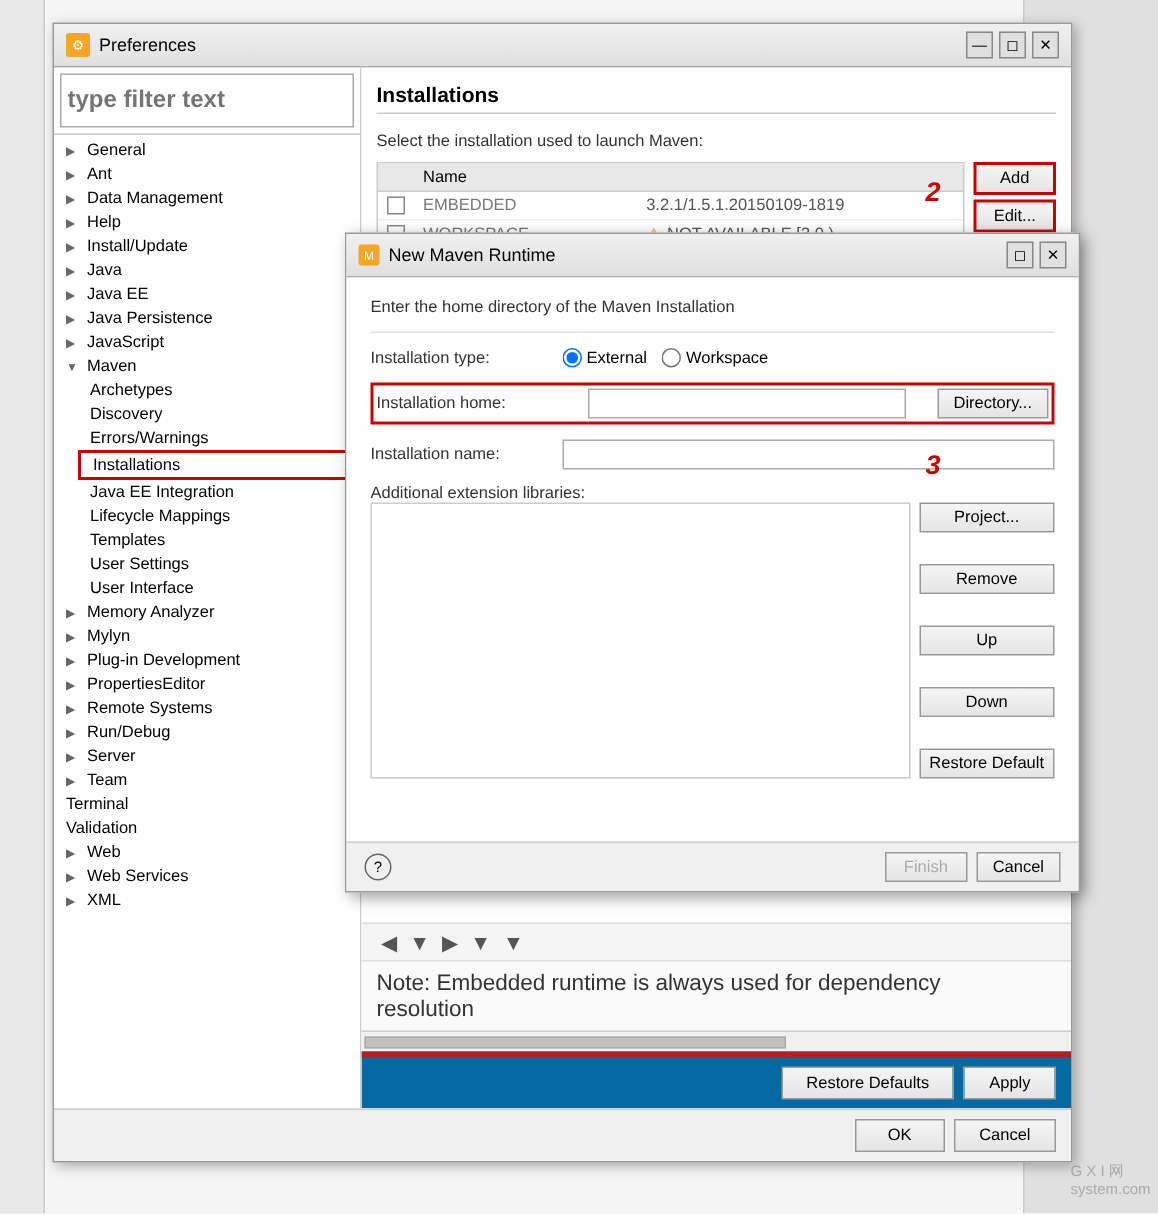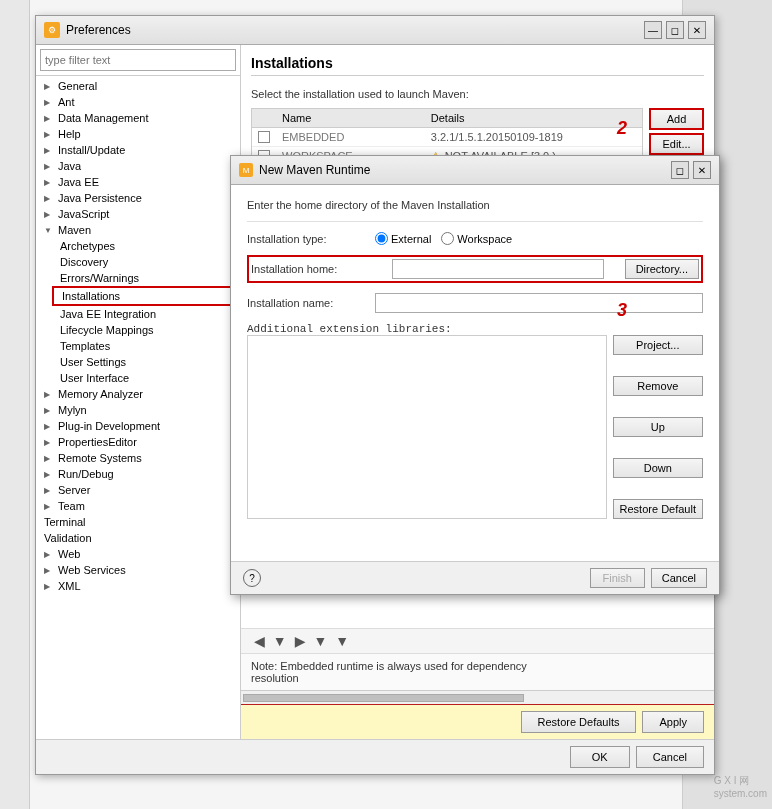--- a/index.html
+++ b/index.html
@@ -100,25 +100,26 @@
       display: flex;
       flex-direction: column;
       overflow: hidden;
     }
     .filter-box {
       padding: 4px;
       border-bottom: 1px solid #ccc;
     }
     .filter-input {
       width: 100%;
-      height: 22px;
+      height: 36px;
       border: 1px solid #aaa;
       padding: 2px 4px;
-      font-size: 11px;
+      font-size: 16px;
       color: #aaa;
+      font-weight: bold;
     }
     .tree-area {
       flex: 1;
       overflow-y: auto;
       padding: 2px 0;
     }
     .tree-item {
       padding: 2px 4px 2px 8px;
       cursor: pointer;
       display: flex;
@@ -315,21 +316,20 @@
     .form-input {
       flex: 1;
       height: 20px;
       border: 1px solid #aaa;
       padding: 2px 4px;
       font-size: 11px;
     }
     .ext-libs-label {
       font-size: 11px;
       color: #333;
-      font-family: Liberation Mono, monospace;
     }
     .ext-libs-area {
       display: flex;
       gap: 6px;
       flex: 1;
     }
     .libs-list {
       flex: 1;
       border: 1px solid #ccc;
       background: white;
@@ -364,21 +364,21 @@
       font-size: 10px;
       cursor: pointer;
     }
     .maven-footer-btns {
       display: flex; gap: 6px;
     }
 
     
     .note-area {
       padding: 6px 10px;
-      font-size: 11px;
+      font-size: 15px;
       color: #333;
       background: #fafafa;
       border-top: 1px solid #ddd;
     }
 
     
     .watermark {
       position: absolute;
       bottom: 10px;
       right: 5px;
@@ -571,21 +571,20 @@
       <div class="content-area">
         <div class="installations-panel">
           <div class="panel-title">Installations</div>
           <div class="panel-subtitle">Select the installation used to launch Maven:</div>
 
           <div class="installations-table-area">
             <div class="installations-table">
               <div class="table-header">
                 <div class="th-checkbox"></div>
                 <div class="th-name">Name</div>
-                <div class="th-details">Details</div>
               </div>
               <div class="table-row-item">
                 <div class="td-checkbox">
                     <div class="cb"></div>
                   </div>
                 <div class="td-name">EMBEDDED</div>
                 <div class="td-details">3.2.1/1.5.1.20150109-1819</div>
               </div>
               <div class="table-row-item">
                 <div class="td-checkbox">
@@ -615,21 +614,21 @@
 
         <div class="note-area">
           <div>Note: Embedded runtime is always used for dependency</div>
           <div>resolution</div>
         </div>
 
         <div class="horiz-scroll">
           <div class="horiz-thumb"></div>
         </div>
 
-        <div style="padding: 6px 10px; background: #fef9c3; border-top: 1px solid #b91c1c; display: flex; justify-content: flex-end; gap: 6px;">
+        <div style="padding: 6px 10px; background: #0369a1; border-top: 4px solid #b91c1c; display: flex; justify-content: flex-end; gap: 6px;">
           <button class="bottom-btn">Restore Defaults</button>
           <button class="bottom-btn">Apply</button>
         </div>
       </div>
     </div>
 
     <div class="dialog-bottom">
       <button class="bottom-btn">OK</button>
       <button class="bottom-btn">Cancel</button>
     </div>

